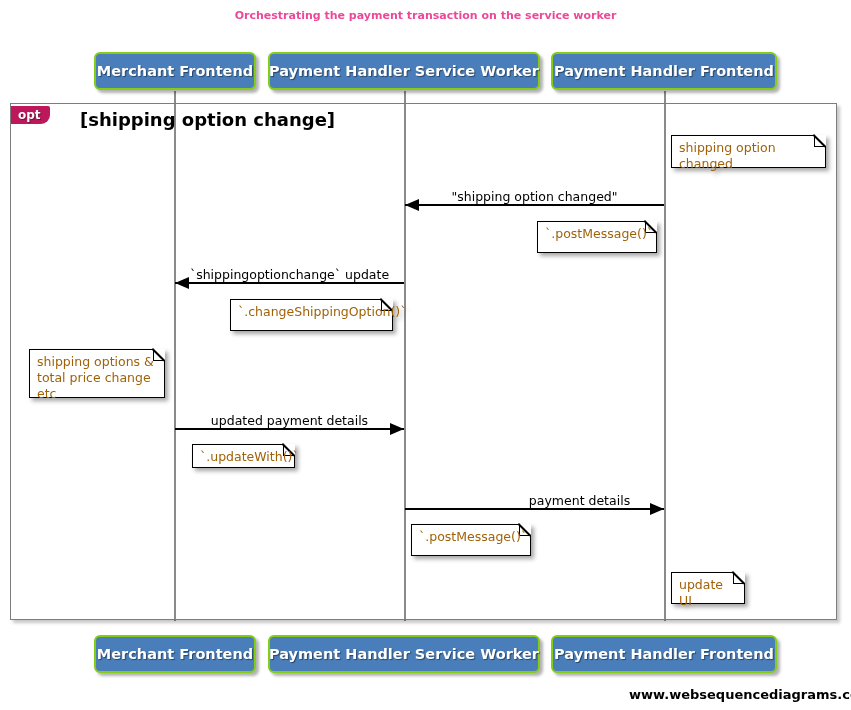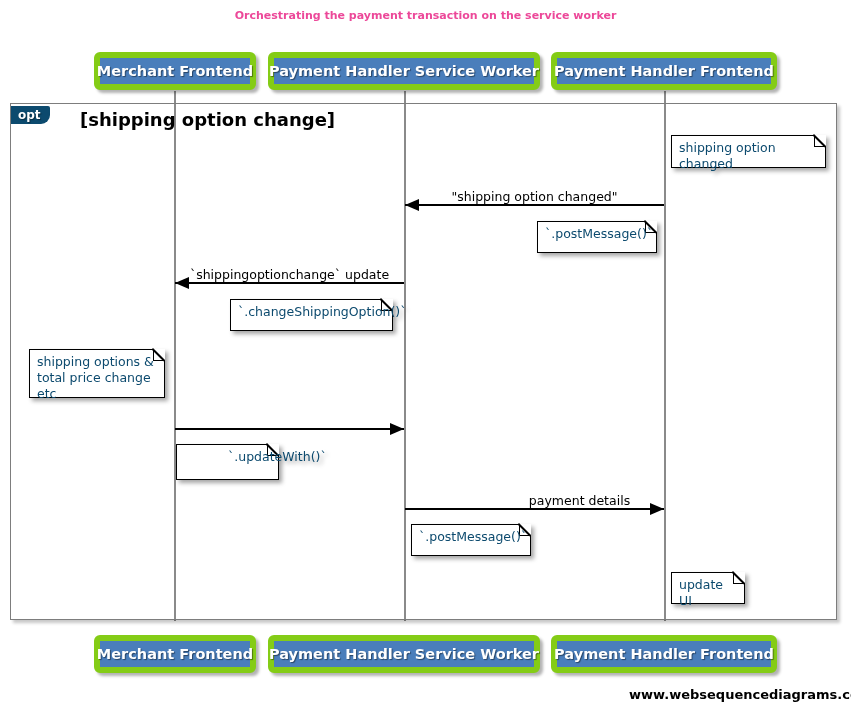--- a/index.html
+++ b/index.html
@@ -34,21 +34,21 @@
     color: #ec4899;
     letter-spacing: 0px;
     white-space: nowrap;
   }
 
   
   .participant {
     position: absolute;
     height: 38px;
     background: #4a7ebb;
-    border: 6px solid #84cc16;
+    border: 2px solid #84cc16;
     border-radius: 6px;
     box-shadow: 3px 3px 3px rgba(0,0,0,0.30);
     display: flex;
     align-items: center;
     justify-content: center;
     box-sizing: border-box;
   }
   .participant-label {
     color: #ffffff;
     font-size: 14.5px;
@@ -67,21 +67,21 @@
   
   .frag {
     position: absolute;
     border: 1px solid #7d7d7d;
     box-shadow: 3px 3px 3px rgba(0,0,0,0.22);
     box-sizing: border-box;
     background: transparent;
   }
   .frag-tab {
     position: absolute;
-    background: #0c4a6e;
+    background: #be185d;
     color: #ffffff;
     font-size: 12px;
     font-weight: bold;
     height: 18px;
     line-height: 18px;
     padding: 0 9px 0 7px;
     box-sizing: border-box;
     border-bottom-right-radius: 9px;
     border-top-right-radius: 2px;
     white-space: nowrap;
@@ -160,21 +160,21 @@
     height: 1.5px;
     background: #000000;
     transform-origin: 0 0;
     transform: rotate(45deg);
   }
   .note-text {
     position: relative;
     z-index: 2;
     padding: 5px 8px 5px 8px;
     font-size: 12.5px;
-    color: #0c4a6e;
+    color: #a16207;
     line-height: 16px;
     white-space: pre-line;
   }
 
   
   .watermark {
     position: absolute;
     font-size: 13px;
     font-weight: bold;
     color: #000000;
@@ -232,24 +232,25 @@
     <div class="note-text">`.changeShippingOption()`</div>
   </div>
 
   <div class="note" style="left:29px; top:349px; width:136px; height:49px;">
     <div class="note-shape"></div>
     <div class="note-fold"></div>
     <div class="note-text">shipping options &amp;
 total price change etc</div>
   </div>
 
+  <div class="msg-label" style="left:175px; top:413px; width:229px;">updated payment details</div>
   <div class="msg-line" style="left:175px; top:428px; width:229px;"></div>
   <div class="arrowhead right" style="left:390px; top:423px;"></div>
 
-  <div class="note" style="left:176px; top:444px; width:103px; height:36px;padding-left:44px;">
+  <div class="note" style="left:192px; top:444px; width:103px; height:24px;">
     <div class="note-shape"></div>
     <div class="note-fold"></div>
     <div class="note-text">`.updateWith()`</div>
   </div>
 
   <div class="msg-label" style="left:405px; top:493px; width:259px;padding-left:45px;">payment details</div>
   <div class="msg-line" style="left:405px; top:508px; width:259px;"></div>
   <div class="arrowhead right" style="left:650px; top:503px;"></div>
 
   <div class="note" style="left:411px; top:524px; width:120px; height:32px;">

